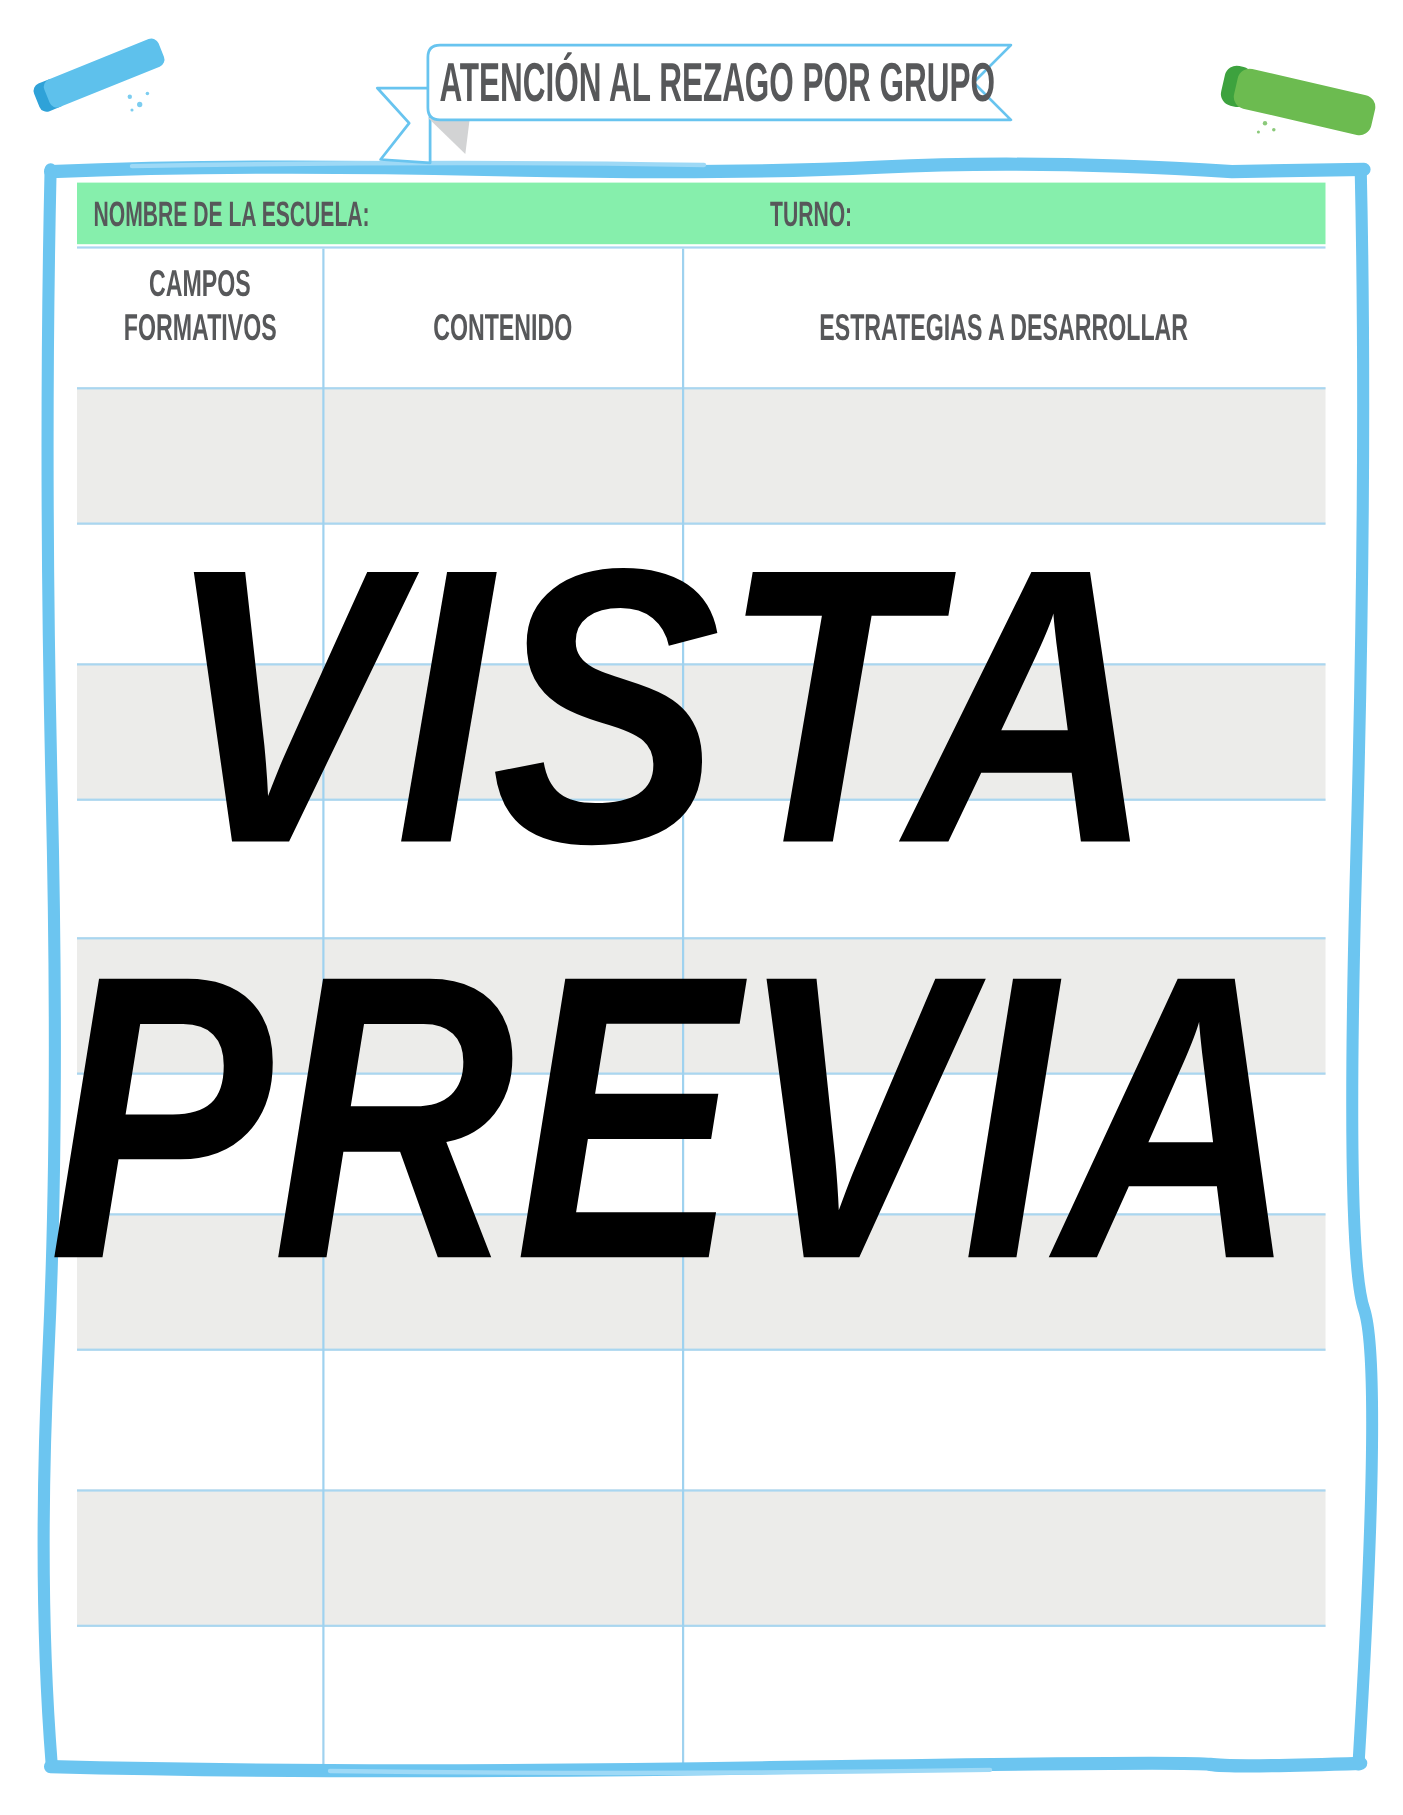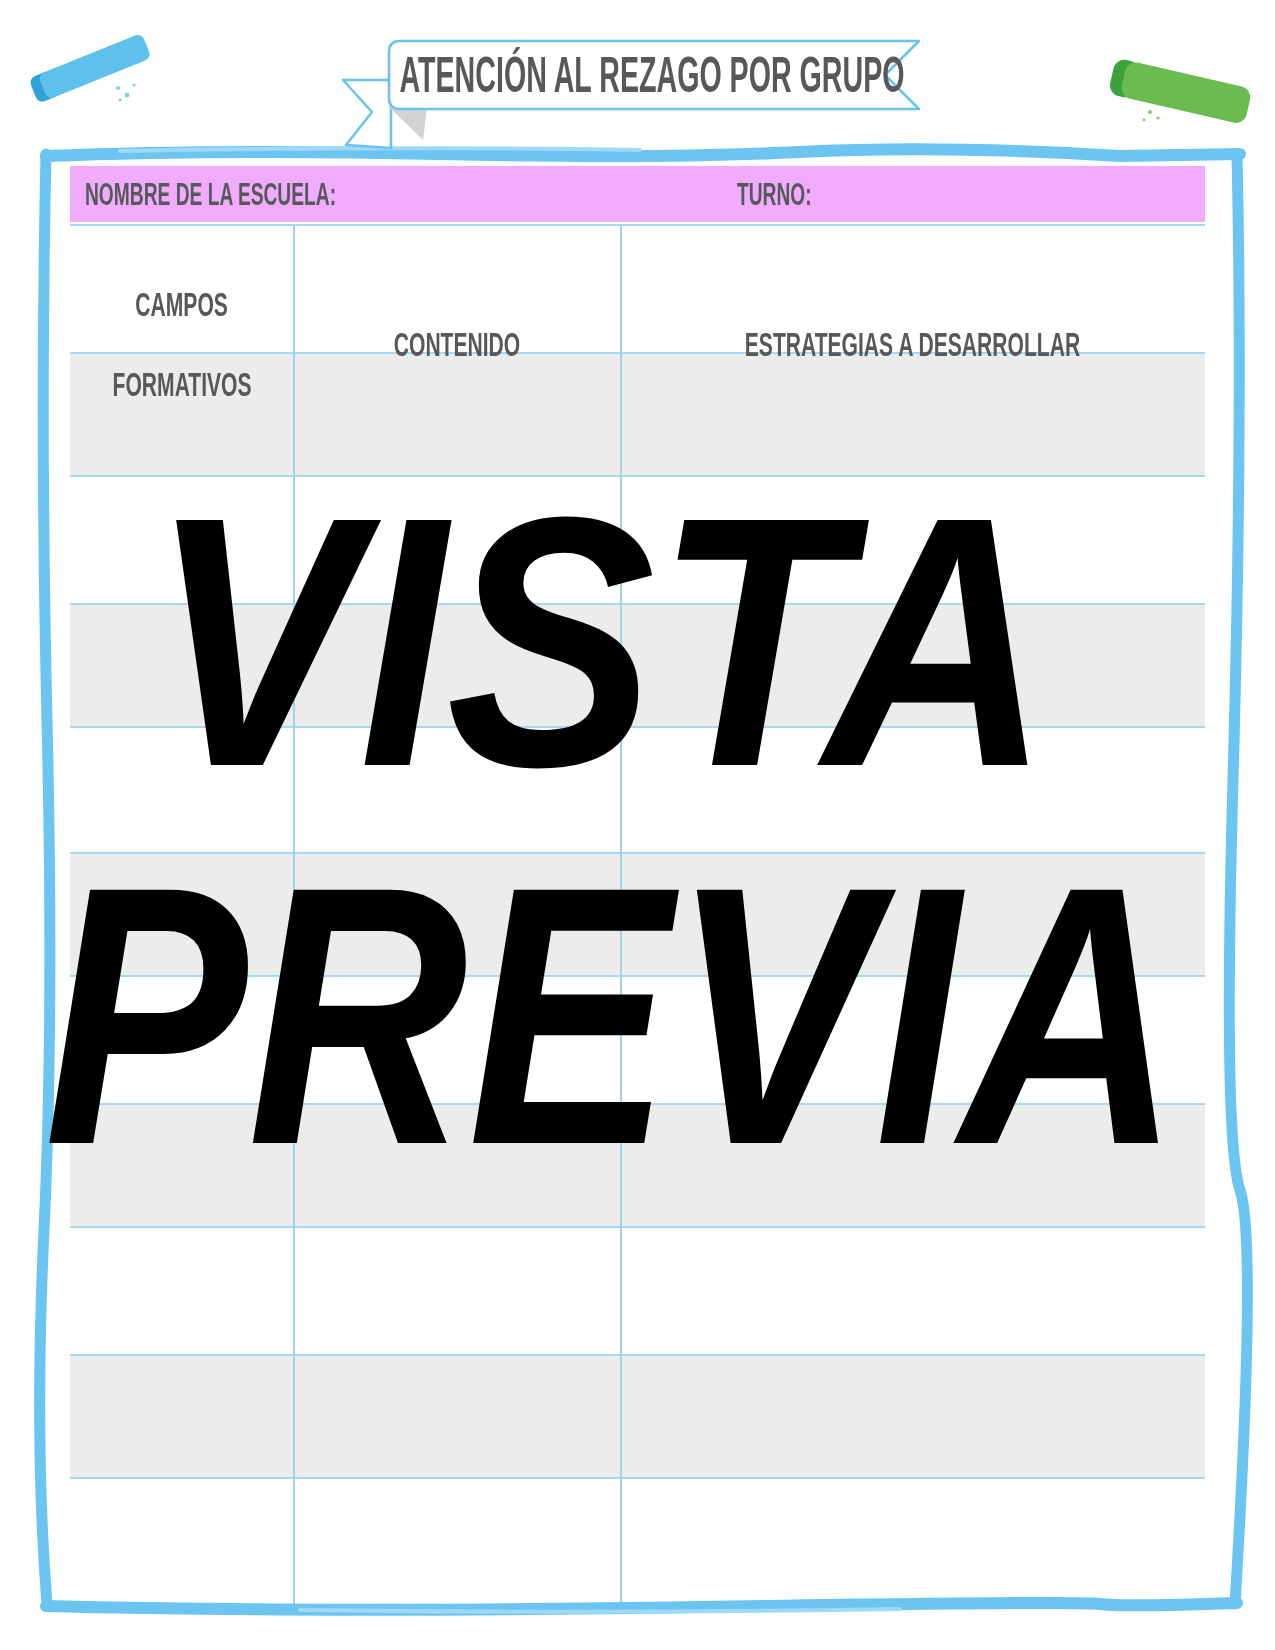--- a/index.html
+++ b/index.html
@@ -14,33 +14,33 @@
         border-top:2px solid #a9d6f0;border-bottom:2px solid #a9d6f0;box-sizing:border-box;z-index:1;}
   .r1{top:352px}.r2{top:603px}.r3{top:852px}.r4{top:1103px}.r5{top:1354px}
 
   .hline-top{position:absolute;left:70px;width:1135px;top:224px;height:0;
              border-top:2px solid #a9d6f0;z-index:1;}
   .vline{position:absolute;width:2px;background:#9fd2ef;top:226px;height:1378px;z-index:2;}
   .v1{left:293px}.v2{left:620px}
 
   
   .form-header{position:absolute;left:70px;top:166px;width:1135px;height:56px;
-               background:#f0abfc;z-index:3;}
+               background:#86efac;z-index:3;}
   .hlabel{position:absolute;top:0;height:100%;display:flex;align-items:center;
           font-weight:bold;font-size:32px;color:#57585a;white-space:nowrap;}
   .lab-school{left:15px}
-  .lab-shift{left:667px}
+  .lab-shift{left:630px}
   .lab-period{right:17px}
   .cond{display:inline-block;transform:scaleX(0.60);transform-origin:left center;}
   .cond-r{display:inline-block;transform:scaleX(0.60);transform-origin:right center;}
 
   
   .colhead{position:absolute;z-index:3;color:#57585a;font-weight:bold;font-size:34px;
            text-align:center;white-space:nowrap;}
-  .colhead .line{height:34px;line-height:34px;margin-bottom:6px;margin-top:46px;}
+  .colhead .line{height:34px;line-height:34px;margin-bottom:6px;}
   .condc{display:inline-block;transform:scaleX(0.62);transform-origin:center center;}
   .ch1{left:70px;top:241px;width:223px;}
   .ch2{left:293px;top:281px;width:327px;}
   .ch3{left:620px;top:281px;width:585px;}
 </style>
 </head>
 <body>
 
 <div class="page">
 

